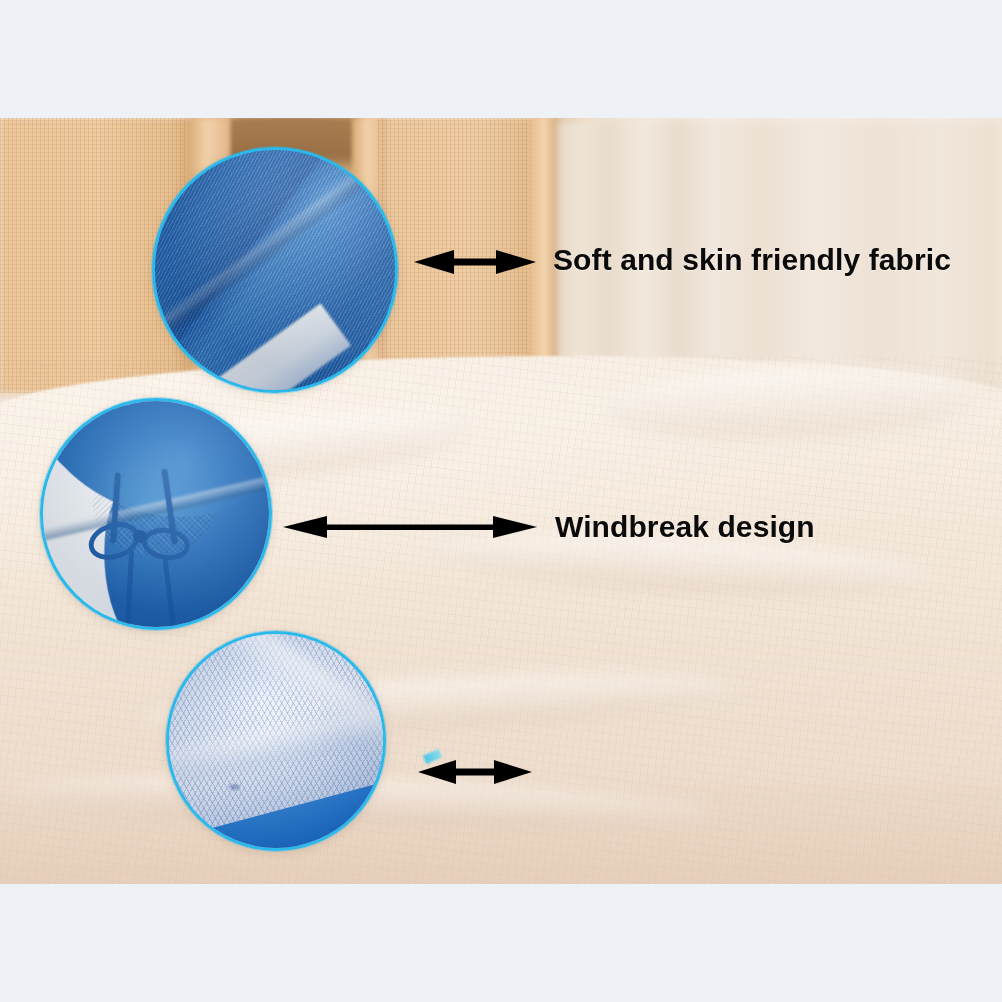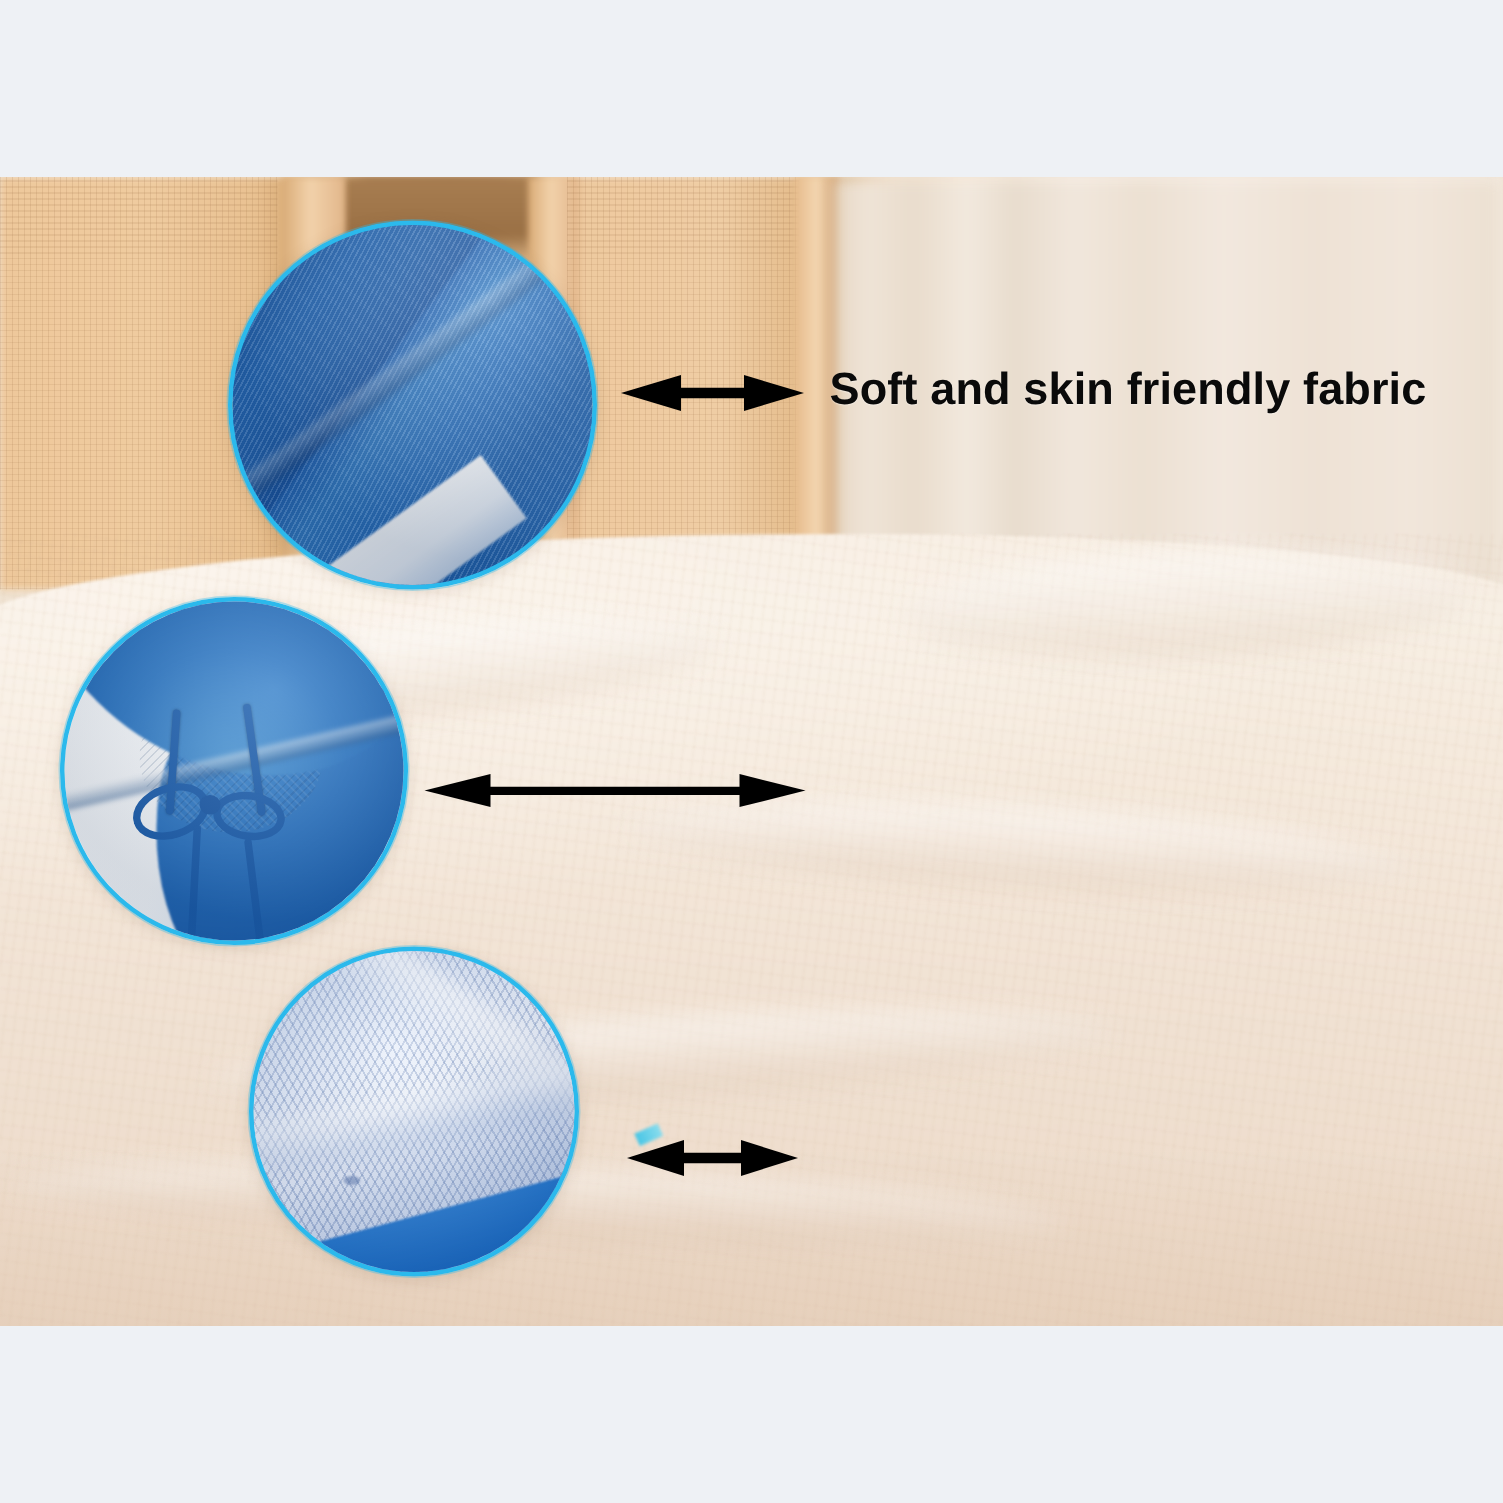--- a/index.html
+++ b/index.html
@@ -409,15 +409,16 @@
       <g fill="#000000">
         <polygon points="0,15 38,3 38,27"></polygon>
         <polygon points="114,15 76,3 76,27"></polygon>
         <rect x="32" y="11.5" width="50" height="7"></rect>
       </g>
     </svg>
   </div>
 
   <div class="label" id="label-1">Soft and skin friendly fabric</div>
 
+  <div class="label" id="label-2">Windbreak design</div>
 
 
 </div>
 
 </body></html>

